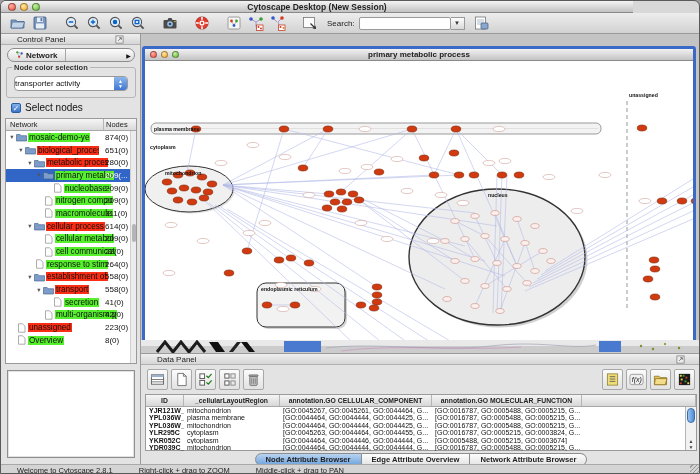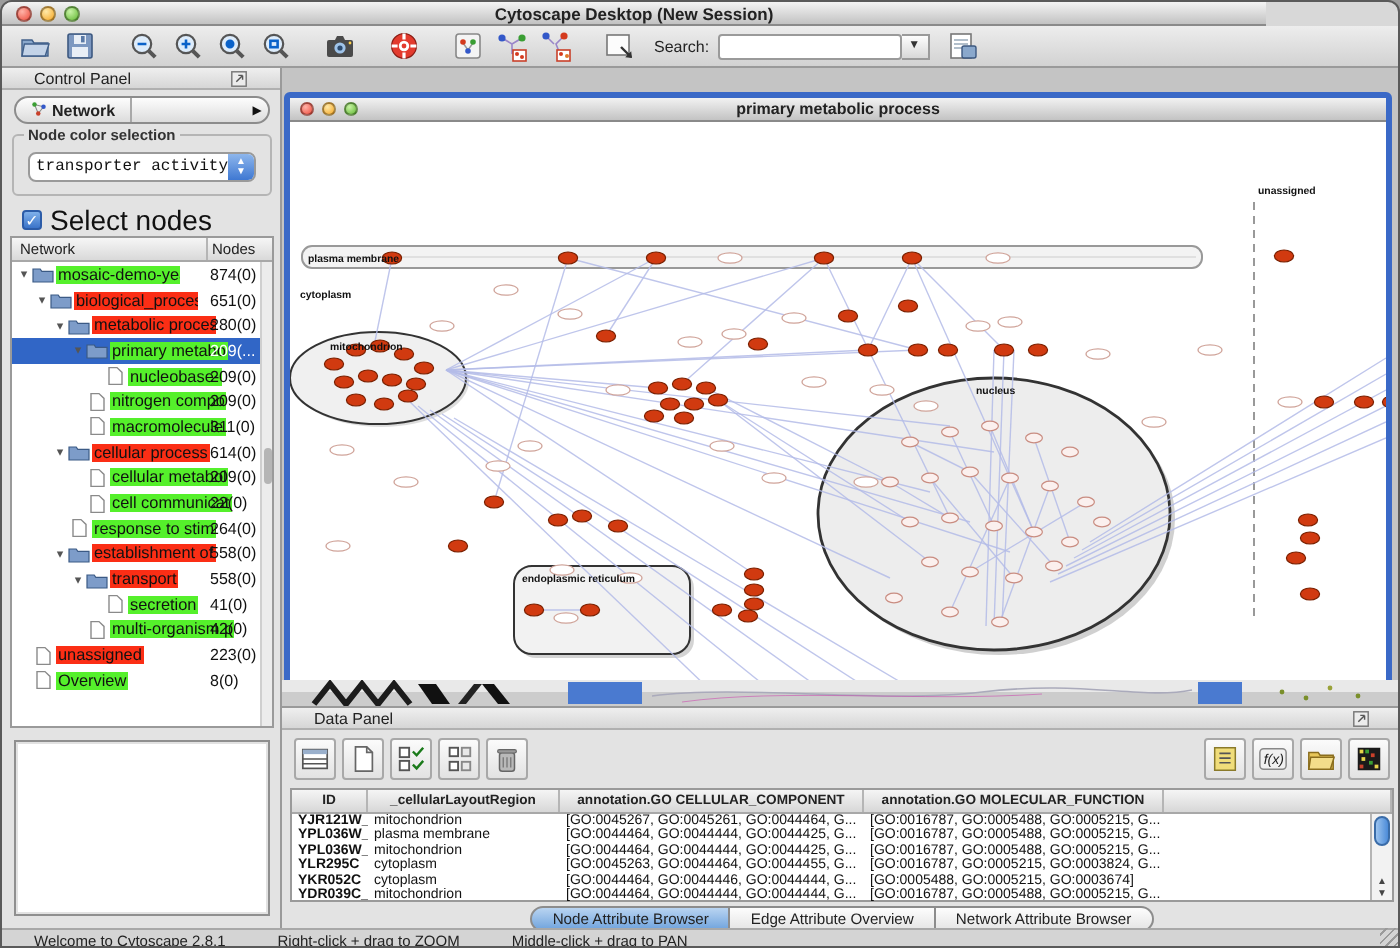--- a/index.html
+++ b/index.html
@@ -45,27 +45,27 @@
     font-size:8px;font-weight:bold;color:#222;border-right:1px solid #a8a8a8;}
   .cp-tab.active{background:linear-gradient(#b9d4f1,#6fa3dd);margin-top:28px;}
   .cp-tab .mini-net svg{width:9px;height:9px;}
   .cp-overflow{width:11px;display:flex;align-items:center;justify-content:center;font-size:6px;color:#111;}
   .groupbox{position:absolute;left:5px;top:33px;width:130px;height:31px;
     border:1px solid #b5b5b5;border-radius:3px;}
   .groupbox .gb-label{position:absolute;left:5px;top:-5px;background:#e3e3e3;padding:0 2px;
     font-size:7.5px;font-weight:bold;color:#333;}
   .combo{position:absolute;left:7px;top:8px;width:114px;height:15px;border:1px solid #9a9a9a;
     border-radius:4px;background:#fff;display:flex;align-items:center;overflow:hidden;}
-  .combo .combo-text{flex:1;text-align:right;font-size:8px;color:#111;font-family:Liberation Mono, monospace;}
+  .combo .combo-text{flex:1;text-align:left;font-size:8px;color:#111;}
   .combo .combo-btn{width:13px;height:100%;background:linear-gradient(#8db6ec,#3f78d2);
     color:#fff;font-size:5px;line-height:5px;display:flex;flex-direction:column;align-items:center;justify-content:center;}
   .checkbox-row{position:absolute;left:10px;top:68px;display:flex;align-items:center;gap:4px;}
   .checkbox{width:10px;height:10px;border-radius:2px;border:1px solid #2c5ca8;
     background:linear-gradient(#7fb0ea,#3b74c9);color:#fff;font-size:8px;line-height:9px;text-align:center;}
-  .checkbox-label{font-size:14px;color:#111;}
+  .checkbox-label{font-size:10px;color:#111;}
 
   .tree{position:absolute;left:4px;top:84px;width:132px;height:246px;background:#fff;
     border:1px solid #9a9a9a;overflow:hidden;}
   .tree-header{height:12px;display:flex;background:linear-gradient(#f6f6f6,#d9d9d9);
     border-bottom:1px solid #a8a8a8;font-size:7.5px;color:#222;}
   .tree-header .th1{width:98px;padding-left:4px;border-right:1px solid #b5b5b5;line-height:12px;}
   .tree-header .th2{flex:1;padding-left:2px;line-height:12px;}
   .trow{position:relative;display:flex;align-items:center;height:12.7px;white-space:nowrap;
     overflow:hidden;font-size:8.2px;color:#111;}
   .trow.sel{background:#3166c6;}
@@ -109,21 +109,21 @@
   .dp-th{font-size:6.8px;font-weight:bold;color:#222;text-align:center;line-height:12px;
     border-right:1px solid #b5b5b5;overflow:hidden;white-space:nowrap;}
   .dp-row{display:grid;grid-template-columns:38px 96px 152px 150px 1fr;height:7.4px;}
   .dp-td{font-size:7px;color:#111;line-height:7.4px;white-space:nowrap;overflow:hidden;padding-left:3px;}
   .dp-td.id{font-weight:bold;}
   .dp-vscroll{position:absolute;right:0;top:12px;bottom:0;width:11px;background:#f2f2f2;border-left:1px solid #b5b5b5;}
   .dp-vscroll .vthumb{position:absolute;left:1px;top:1px;width:8px;height:15px;border-radius:4px;
     background:linear-gradient(90deg,#9cc4ef,#4c8bd8);border:0.5px solid #3a6ca8;}
   .dp-vscroll .varrows{position:absolute;left:0;bottom:0;width:10px;font-size:5px;line-height:6px;text-align:center;color:#444;}
   .dp-tabs{position:absolute;left:0;top:99px;width:560px;display:flex;justify-content:center;}
-  .dp-tabseg{height:13px;line-height:12px;font-size:7.6px;font-weight:normal;color:#222;
+  .dp-tabseg{height:13px;line-height:12px;font-size:7.6px;font-weight:bold;color:#222;
     padding:0 10px;background:linear-gradient(#fdfdfd,#e4e4e4);border:1px solid #8c8c8c;border-left:none;}
   .dp-tabseg:first-child{border-left:1px solid #8c8c8c;border-radius:7px 0 0 7px;}
   .dp-tabseg:last-child{border-radius:0 7px 7px 0;}
   .dp-tabseg.active{background:linear-gradient(#b9d4f1,#6fa3dd);}
 
   
   .statusbar{position:absolute;left:0;top:463px;width:700px;height:11px;background:#d4d4d4;
     border-top:1px solid #a8a8a8;display:flex;align-items:center;gap:26px;padding-left:16px;}
   .statusbar .sb-item{font-size:7.5px;color:#222;white-space:nowrap;}
   .grip{position:absolute;right:1px;bottom:1px;width:10px;height:10px;

